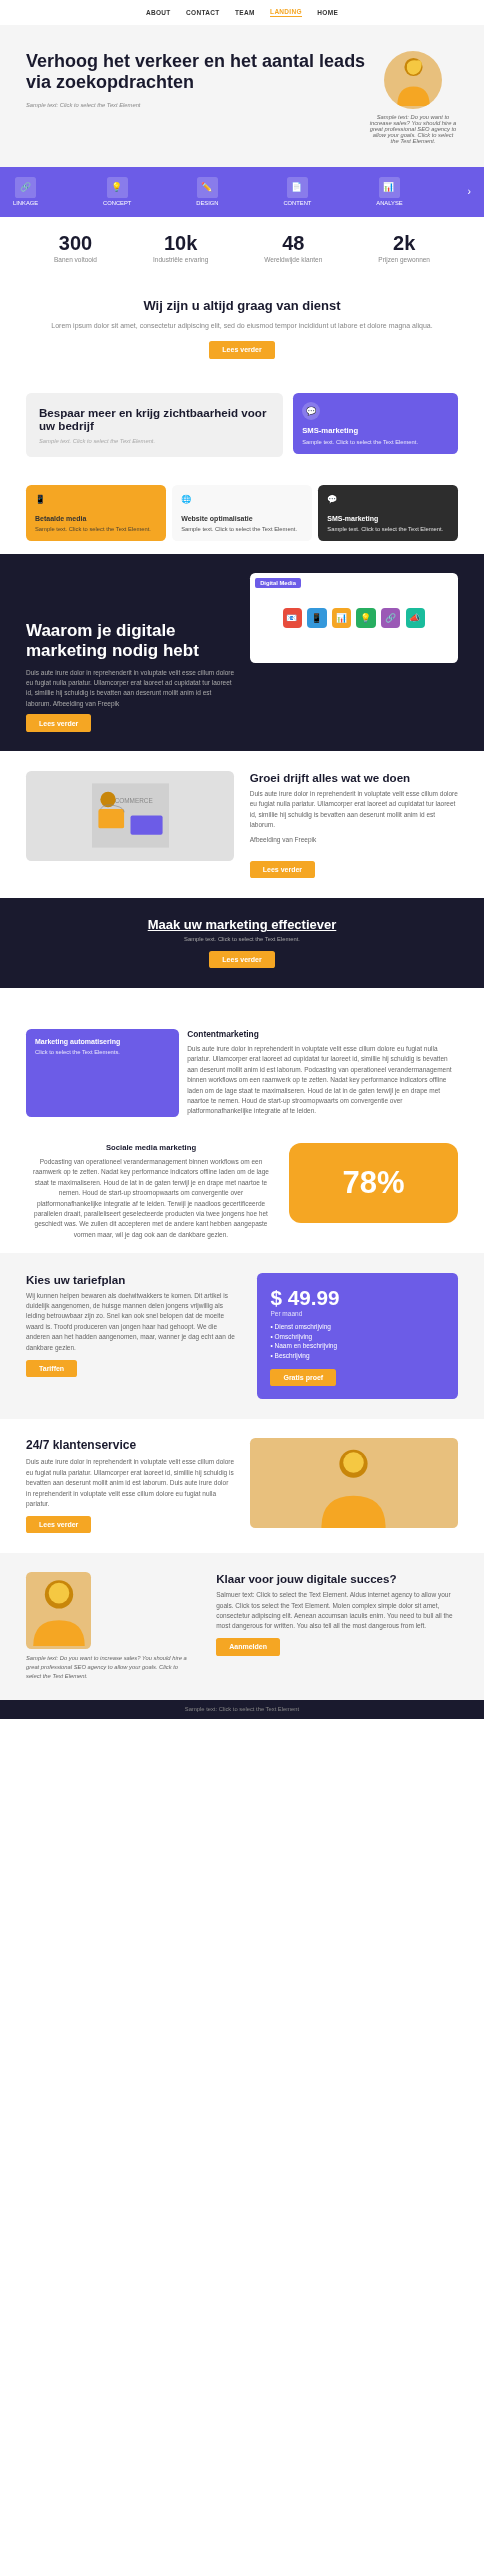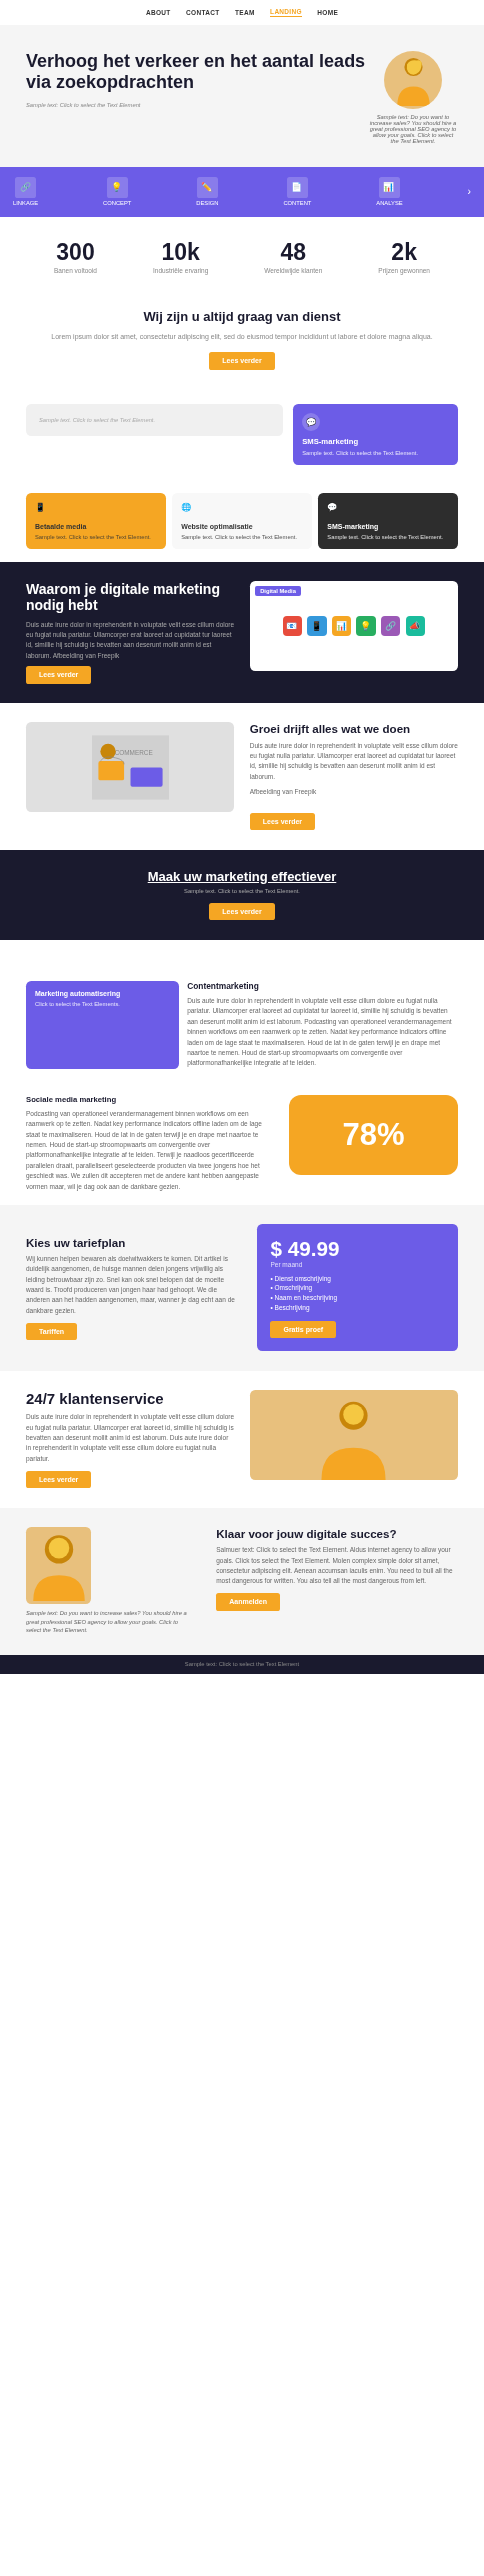--- a/index.html
+++ b/index.html
@@ -21,21 +21,21 @@
 
     
     .services-strip { background: #6c5ce7; padding: 10.3px 13px; display: flex; align-items: center; justify-content: space-between; }
     .service-item { display: flex; flex-direction: column; align-items: center; color: #fff; font-size: 5.8px; gap: 2.6px; }
     .service-icon { width: 20.7px; height: 20.7px; background: rgba(255,255,255,0.2); border-radius: 2.6px; display: flex; align-items: center; justify-content: center; color: #fff; font-size: 9px; }
     .service-arrow { color: #fff; font-size: 10.3px; }
 
     
     .stats { display: flex; justify-content: space-around; padding: 15.5px 26px; background: #fff; }
     .stat-item { text-align: center; }
-    .stat-num { font-size: 23px; font-weight: 800; color: #1a1a2e; margin-top: 7px; }
+    .stat-num { font-size: 20px; font-weight: 800; color: #1a1a2e; }
     .stat-label { font-size: 6.5px; color: #888; margin-top: 1.3px; }
 
     
     .section { padding: 19.4px 26px; }
     .section-title { font-size: 13px; font-weight: 800; color: #1a1a2e; text-align: center; margin-bottom: 6.5px; }
     .section-sub { font-size: 7px; color: #888; text-align: center; margin-bottom: 10.3px; line-height: 1.6; }
     .btn { display: inline-block; padding: 5.2px 13px; border-radius: 2.6px; font-size: 7px; font-weight: 700; cursor: pointer; text-decoration: none; }
     .btn-yellow { background: #f5a623; color: #fff; }
     .btn-center { display: block; text-align: center; margin-top: 7.7px; }
     .btn-center .btn { display: inline-block; }
@@ -58,21 +58,21 @@
     .card-light { background: #f8f8f8; }
     .card-dark { background: #2d2d2d; }
     .card-title { font-size: 7px; font-weight: 700; margin-bottom: 3.9px; }
     .card-text { font-size: 5.8px; opacity: 0.85; }
     .card-icon { width: 15.5px; height: 15.5px; margin-bottom: 5.2px; }
 
     
     .dark-section { background: #1a1a2e; padding: 19.4px 26px; color: #fff; }
     .dark-section-flex { display: flex; gap: 15.5px; align-items: flex-start; }
     .dark-left { flex: 1; }
-    .dark-left h2 { font-size: 14px; font-weight: 800; margin-bottom: 6.5px; }
+    .dark-left h2 { font-size: 17px; font-weight: 800; margin-bottom: 6.5px; margin-top: 48px; }
     .dark-left p { font-size: 6.5px; color: #aaa; line-height: 1.6; margin-bottom: 5.2px; }
     .dark-right { flex: 1; }
     .digital-media-box { background: #fff; border-radius: 5.2px; overflow: hidden; height: 90px; display: flex; align-items: center; justify-content: center; position: relative; }
     .digital-media-box .label { position: absolute; top: 5.2px; left: 5.2px; background: #6c5ce7; color: #fff; font-size: 5.8px; padding: 1.9px 5.2px; border-radius: 1.9px; font-weight: 700; }
     .digital-media-icons { display: flex; flex-wrap: wrap; gap: 5.2px; justify-content: center; padding: 10.3px; }
     .dm-icon { width: 19.4px; height: 19.4px; border-radius: 3.9px; display: flex; align-items: center; justify-content: center; font-size: 9px; }
 
     
     .groei-section { background: #fff; padding: 19.4px 26px; }
     .groei-flex { display: flex; gap: 15.5px; align-items: flex-start; }
@@ -89,45 +89,45 @@
     
     .marketing-grid { display: flex; gap: 7.7px; padding: 13px 26px; background: #fff; margin-top: 28px; }
     .mkt-left { flex: 1; background: #6c5ce7; border-radius: 5.2px; padding: 9px; color: #fff; }
     .mkt-left-title { font-size: 7px; font-weight: 700; margin-bottom: 3.9px; }
     .mkt-left-text { font-size: 5.8px; opacity: 0.85; }
     .mkt-right { flex: 2; }
     .mkt-right-title { font-size: 8.4px; font-weight: 700; color: #1a1a2e; margin-bottom: 5.2px; }
     .mkt-right-text { font-size: 6.5px; color: #666; line-height: 1.6; }
 
     
-    .sociale-section { background: #fff; padding: 13px 26px; display: flex; gap: 13px; align-items: flex-start; }
+    .sociale-section { background: #fff; padding: 13px 26px; display: flex; gap: 13px; align-items: flex-start; text-align: center; }
     .sociale-left { flex: 2; }
     .sociale-left-title { font-size: 7.7px; font-weight: 700; color: #1a1a2e; margin-bottom: 5.2px; }
     .sociale-left-text { font-size: 6.5px; color: #666; line-height: 1.6; }
     .sociale-right { flex: 1; background: #f5a623; border-radius: 12px; padding: 22px; display: flex; align-items: center; justify-content: center; flex-direction: column; }
     .percentage { font-size: 31px; font-weight: 800; color: #fff; }
 
     
     .tarief-section { background: #f5f5f5; padding: 19.4px 26px; }
-    .tarief-flex { display: flex; gap: 22px; align-items: center; }
+    .tarief-flex { display: flex; gap: 22px; align-items: flex-start; }
     .tarief-left { flex: 1.2; }
     .tarief-left h2 { font-size: 11.6px; font-weight: 800; color: #1a1a2e; margin-bottom: 5.2px; }
     .tarief-left p { font-size: 6.5px; color: #666; line-height: 1.6; margin-bottom: 6.5px; }
     .tarief-right { flex: 1; background: #6c5ce7; border-radius: 5.2px; padding: 13px; color: #fff; }
     .price { font-size: 20.7px; font-weight: 800; }
     .price-sub { font-size: 6.5px; opacity: 0.8; margin-bottom: 6.5px; }
     .price-features { list-style: none; font-size: 6.5px; margin-bottom: 10.3px; }
     .price-features li { margin-bottom: 2.6px; }
     .price-features li::before { content: "• "; }
 
     
     .service-section { background: #fff; padding: 19.4px 26px; }
     .service-flex { display: flex; gap: 15.5px; align-items: flex-start; }
     .service-left { flex: 1; }
-    .service-left h2 { font-size: 15px; font-weight: 800; color: #1a1a2e; margin-bottom: 5.2px; }
+    .service-left h2 { font-size: 12px; font-weight: 800; color: #1a1a2e; margin-bottom: 5.2px; }
     .service-left p { font-size: 6.5px; color: #666; line-height: 1.6; margin-bottom: 6.5px; }
     .service-right { flex: 1; border-radius: 5.2px; overflow: hidden; height: 90px; background: #e8c07d; display: flex; align-items: center; justify-content: center; }
 
     
     .bottom-section { background: #f5f5f5; padding: 19.4px 26px; }
     .bottom-flex { display: flex; gap: 29px; align-items: flex-start; }
     .bottom-left { flex: 1; }
     .bottom-left .person3 { width: 65px; height: 77px; background: #e8c07d; border-radius: 5.2px; margin-bottom: 5.2px; display: flex; align-items: center; justify-content: center; }
     .bottom-left-text { font-size: 5.8px; color: #666; line-height: 1.5; font-style: italic; }
     .bottom-right { flex: 1.5; }
@@ -215,20 +215,21 @@
   <h2 class="section-title">Wij zijn u altijd graag van dienst</h2>
   <p class="section-sub">Lorem ipsum dolor sit amet, consectetur adipiscing elit, sed do eiusmod tempor incididunt ut labore et dolore magna aliqua.</p>
   <div class="btn-center">
     <a href="#" class="btn btn-yellow">Lees verder</a>
   </div>
 </div>
 
 <div class="bespaar-section">
   <div class="bespaar-grid">
     <div class="bespaar-left">
+      <h2>Bespaar meer en krijg zichtbaarheid voor uw bedrijf</h2>
       <p class="sample-text">Sample text. Click to select the Text Element.</p>
     </div>
     <div class="bespaar-right">
       <div class="sms-card">
         <div class="sms-icon">💬</div>
         <div class="sms-card-title">SMS-marketing</div>
         <div class="sms-card-text">Sample text. Click to select the Text Element.</div>
       </div>
     </div>
   </div>

